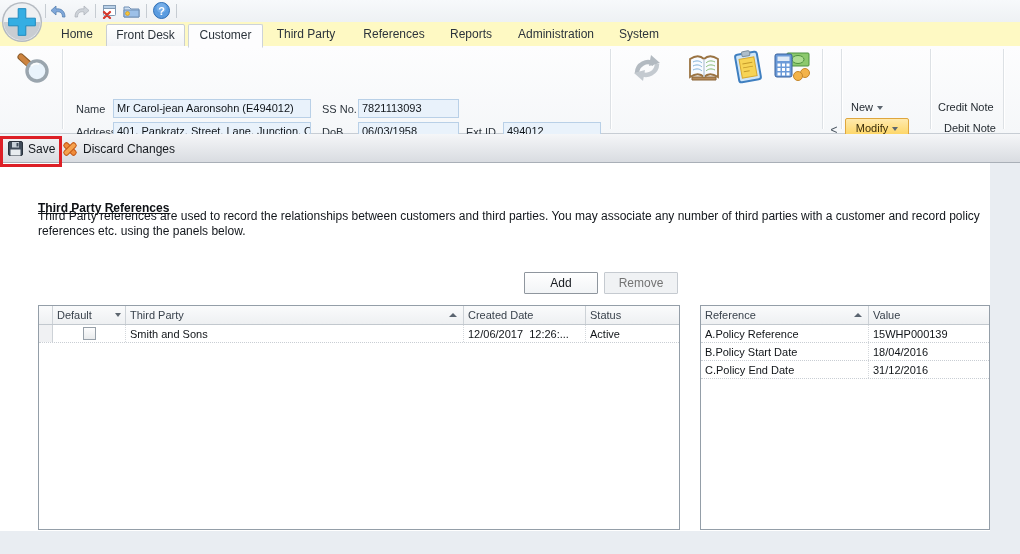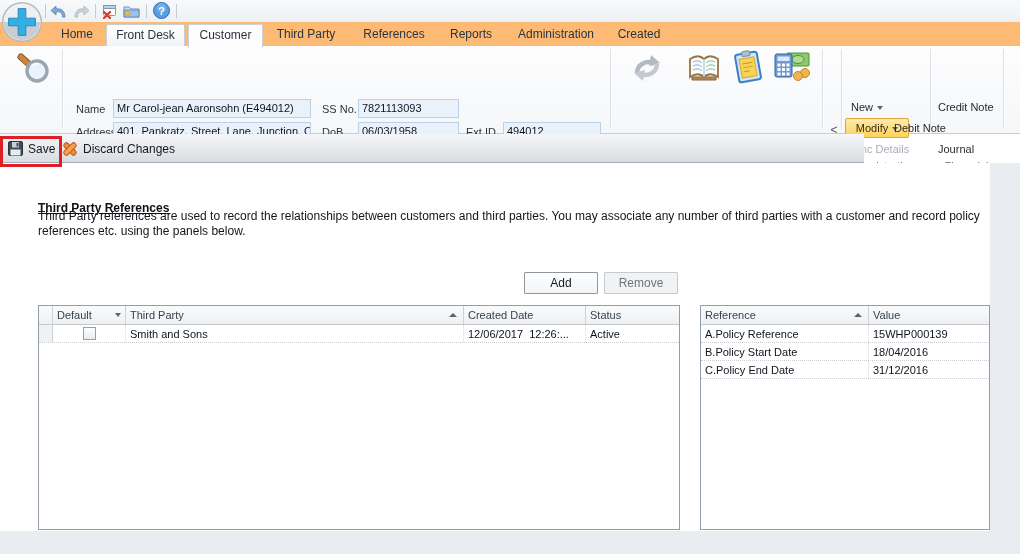--- a/index.html
+++ b/index.html
@@ -7,21 +7,21 @@
        font-family:"Liberation Sans","DejaVu Sans",sans-serif;color:#15191e;
        outline:1px solid #9aa2ac;}
   .abs{position:absolute;}
   
   .titlebar{position:absolute;left:0;top:0;width:1020px;height:22px;
             background:linear-gradient(#f7f9fb,#eef1f4);}
   .tsep{position:absolute;top:4px;width:1px;height:14px;background:#c6ccd2;}
   .qi{position:absolute;top:3px;width:18px;height:16px;display:flex;align-items:center;justify-content:center;}
   .orb{position:absolute;left:1px;top:1px;width:42px;height:42px;z-index:30;cursor:pointer;}
   
-  .tabrow{position:absolute;left:0;top:22px;width:1020px;height:24px;background:#fdba74;
+  .tabrow{position:absolute;left:0;top:22px;width:1020px;height:24px;background:#fef9c3;
           border-bottom:1px solid #0ea5e9;}
   .tab{position:absolute;top:2px;height:21px;line-height:21px;text-align:center;
        font-size:12px;color:#2c343c;cursor:pointer;}
   .tab.boxed{border:1px solid #c9ced4;border-radius:2px 2px 0 0;background:linear-gradient(#fff,#f2f4f6);}
   .tab.active{border:1px solid #cdd3d9;border-bottom:1px solid #fdfdfe;border-radius:2px 2px 0 0;
               background:#fdfdfe;height:22px;z-index:5;}
   
   .ribbon{position:absolute;left:0;top:46px;width:1020px;height:87px;
           background:linear-gradient(#fdfdfe,#f5f7f9);border-bottom:1px solid #c7cdd4;}
   .gsep{position:absolute;top:3px;width:1px;height:80px;background:#dde1e5;border-right:1px solid #fff;}
@@ -36,21 +36,21 @@
             border-right:3.5px solid transparent;border-top:4px solid #5d666f;
             vertical-align:middle;margin-left:4px;}
   .tri-down.lite{border-top-color:#b3bac1;}
   .modify-btn{position:absolute;left:845px;top:72px;width:64px;height:20px;
               background:linear-gradient(#ffeaae,#fdd35c);border:1px solid #dfa63d;border-radius:2px;
               font-size:11px;color:#3a2d0a;text-align:center;line-height:18px;cursor:pointer;box-sizing:border-box;}
   .collapse-btn{position:absolute;left:827px;top:74px;width:14px;height:20px;font-size:12px;
                 color:#4a5560;text-align:center;line-height:20px;cursor:pointer;}
   .icon-btn{position:absolute;cursor:pointer;}
   
-  .savebar{position:absolute;left:0;top:134px;width:864px;height:29px;
+  .savebar{position:absolute;left:0;top:134px;width:1020px;height:29px;
            background:linear-gradient(#f5f6f8,#d9dce1);border-bottom:1px solid #a9afb7;box-sizing:border-box;}
   .savebar .lbl{font-size:12px;color:#15191e;}
   .annot{position:absolute;left:0px;top:136px;width:56px;height:25px;border:3px solid #dd1f26;z-index:40;}
   
   .content{position:absolute;left:0;top:163px;width:990px;height:369px;background:#fff;}
   .right-strip{position:absolute;left:990px;top:163px;width:30px;height:369px;background:#e9edf2;}
   .bottom-band{position:absolute;left:0;top:531px;width:1020px;height:23px;background:#e9edf2;}
   .heading{position:absolute;left:38px;top:173px;font-size:12px;font-weight:bold;
            text-decoration:underline;color:#0d1014;margin-top:28px;}
   .desc{position:absolute;left:38px;top:209px;width:952px;font-size:12px;line-height:15px;color:#12161b;}
@@ -135,21 +135,21 @@
   </div>
 
   <div class="tabrow">
     <div class="tab" style="left:52px;width:50px">Home</div>
     <div class="tab boxed" style="left:106px;width:77px">Front Desk</div>
     <div class="tab active" style="left:188px;width:73px">Customer</div>
     <div class="tab" style="left:264px;width:84px">Third Party</div>
     <div class="tab" style="left:352px;width:84px">References</div>
     <div class="tab" style="left:440px;width:62px">Reports</div>
     <div class="tab" style="left:506px;width:100px">Administration</div>
-    <div class="tab" style="left:610px;width:58px">Created</div>
+    <div class="tab" style="left:610px;width:58px">System</div>
   </div>
 
   <div class="ribbon">
     <div class="gsep" style="left:62px"></div>
     <div class="gsep" style="left:610px"></div>
     <div class="gsep" style="left:822px"></div>
     <div class="gsep" style="left:841px"></div>
     <div class="gsep" style="left:930px"></div>
     <div class="gsep" style="left:1003px"></div>
 
@@ -248,21 +248,21 @@
     <div class="rbtn-label" style="left:769px;top:86px;width:48px;text-align:center">Payment</div>
 
     <div class="collapse-btn">&lt;</div>
 
     <div class="rbtn-label" style="left:851px;top:55px"><span>New</span><span class="tri-down"></span></div>
     <div class="modify-btn"><span>Modify</span><span class="tri-down"></span></div>
     <div class="rbtn-label disabled" style="left:848px;top:97px">Sync Details</div>
     <div class="group-label" style="left:841px;top:114px;width:89px;text-align:center">Registration</div>
 
     <div class="rbtn-label" style="left:938px;top:55px">Credit Note</div>
-    <div class="rbtn-label" style="left:894px;top:76px">Debit Note</div>
+    <div class="rbtn-label" style="left:944px;top:76px">Debit Note</div>
     <div class="rbtn-label" style="left:938px;top:97px">Journal</div>
     <div class="group-label" style="left:930px;top:114px;width:73px;text-align:center">Financial</div>
   </div>
 
   <div class="savebar">
     <span class="abs" style="left:8px;top:7px">
       <svg width="15" height="15" viewBox="0 0 15 15">
         <rect x="0.5" y="0.5" width="14" height="14" rx="1.5" fill="#3e4a58" stroke="#2b333d"></rect>
         <rect x="4" y="1" width="7" height="5.5" fill="#c7d0d8"></rect>
         <rect x="8.5" y="2" width="2" height="3.5" fill="#3e4a58"></rect>

